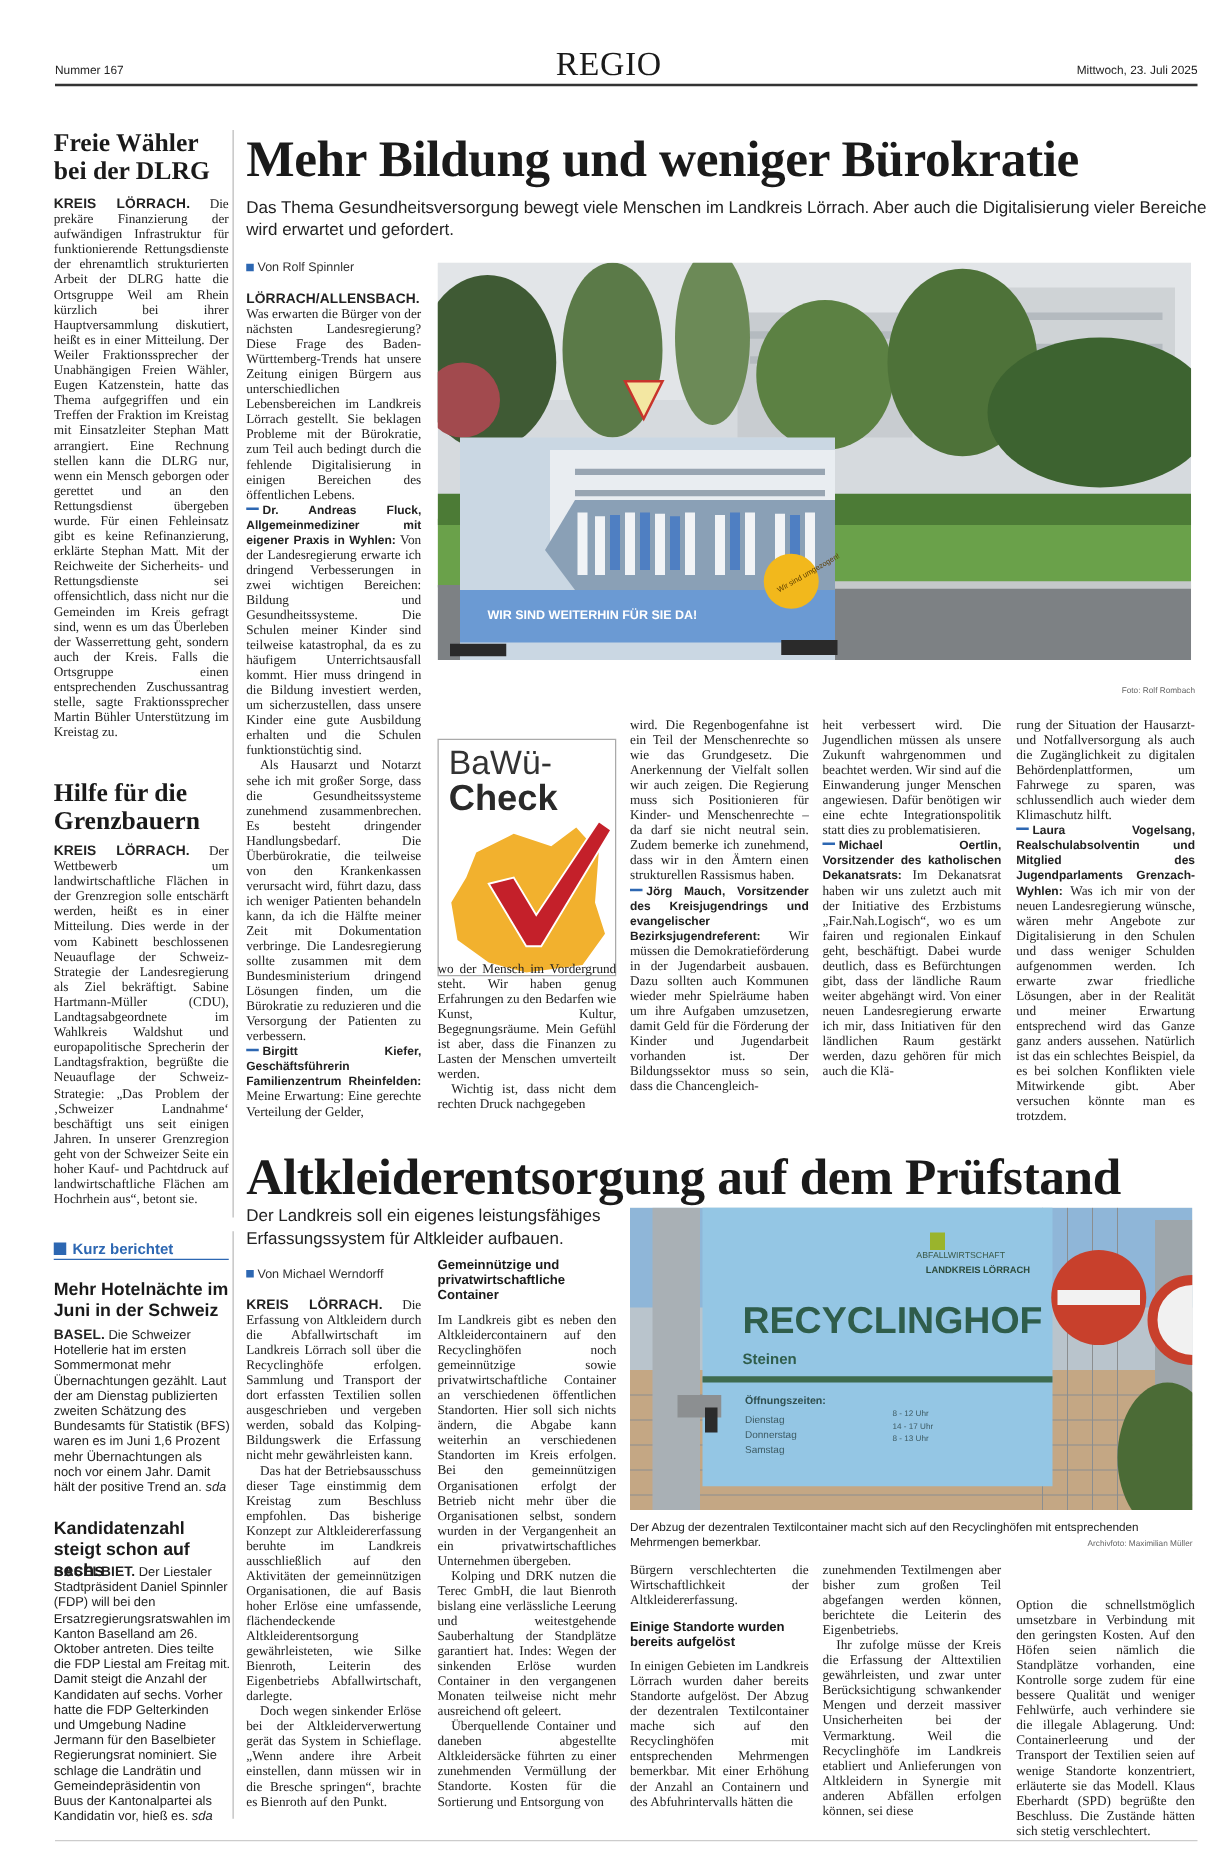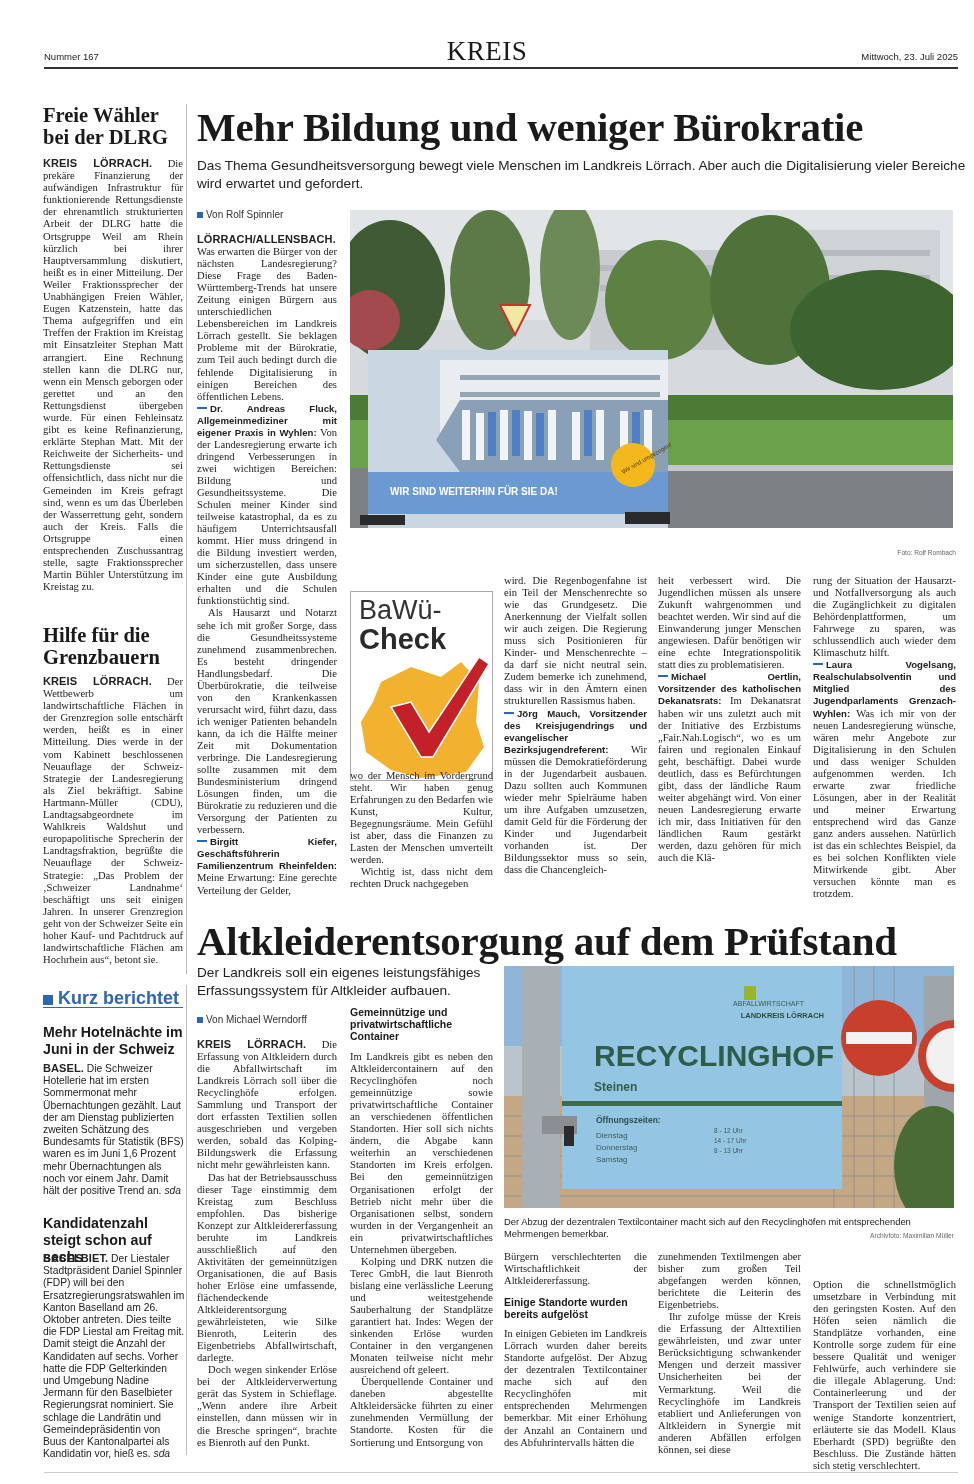--- a/index.html
+++ b/index.html
@@ -15,21 +15,21 @@
   .hdr-title { top: 36px; left: 0; width: 974px; text-align: center; font-family: "Liberation Serif", serif; font-size: 27px; letter-spacing: 0.5px; color: #1a1a1a; }
   .hdr-rule { top: 67px; left: 44px; width: 914px; height: 1.5px; background: #333; }
 
   
   .side-divider { left: 186px; width: 1px; background: #bbb; }
   .side-h { left: 43px; width: 140px; font-family: "Liberation Serif", serif; font-weight: bold; font-size: 20.5px; line-height: 22px; color: #1a1a1a; }
   .side-text { left: 43px; width: 140px; font-family: "Liberation Serif", serif; font-size: 10.6px; line-height: 12.1px; text-align: justify; hyphens: manual; color: #222; }
   .dateline { font-family: "Liberation Sans", sans-serif; font-weight: bold; font-size: 11px; letter-spacing: 0.1px; }
   .kurz-box { left: 43px; top: 988px; width: 140px; height: 20px; border-bottom: 1.5px solid #2d67b2; }
   .kurz-sq { display: inline-block; width: 10px; height: 10px; background: #2d67b2; margin-right: 5px; vertical-align: -1px; }
-  .kurz-label { font-family: "Liberation Sans", sans-serif; font-weight: bold; font-size: 18px; color: #2d67b2; }
+  .kurz-label { font-family: "Liberation Sans", sans-serif; font-weight: bold; font-size: 12px; color: #2d67b2; }
   .kurz-h { left: 43px; width: 145px; font-family: "Liberation Sans", sans-serif; font-weight: bold; font-size: 14.2px; line-height: 17px; color: #1a1a1a; }
   .kurz-text { left: 43px; width: 143px; font-family: "Liberation Sans", sans-serif; font-size: 10.3px; line-height: 12.2px; color: #222; }
 
   
   .main-h { left: 197px; top: 104px; width: 770px; font-family: "Liberation Serif", serif; font-weight: bold; font-size: 41px; line-height: 46px; letter-spacing: -0.3px; color: #1a1a1a; }
   .main-teaser { left: 197px; top: 157px; width: 770px; font-family: "Liberation Sans", sans-serif; font-size: 13.6px; line-height: 18px; color: #222; }
   .byline { font-family: "Liberation Sans", sans-serif; font-size: 10px; color: #333; }
   .byline .sq { display: inline-block; width: 6px; height: 6px; background: #2d67b2; margin-right: 3px; vertical-align: 0; }
   .col { font-family: "Liberation Serif", serif; font-size: 10.6px; line-height: 12.05px; text-align: justify; color: #222; }
   .col p { text-indent: 0; }
@@ -41,21 +41,21 @@
   .caption { font-family: "Liberation Sans", sans-serif; font-size: 9.4px; line-height: 11.6px; color: #222; }
   .credit { font-family: "Liberation Sans", sans-serif; font-size: 6.6px; color: #666; position: absolute; right: 0; bottom: 0; }
 
   .sub-h { font-family: "Liberation Sans", sans-serif; font-weight: bold; font-size: 10.5px; line-height: 12px; color: #1a1a1a; }
   .bottom-rule { left: 44px; top: 1472px; width: 914px; height: 1px; background: #ccc; }
 </style>
 </head>
 <body>
 
 <div class="abs hdr-left">Nummer 167</div>
-<div class="abs hdr-title">KREIS</div>
+<div class="abs hdr-title">REGIO</div>
 <div class="abs hdr-right">Mittwoch, 23. Juli 2025</div>
 <div class="abs hdr-rule"></div>
 
 <div class="abs side-divider" style="top:104px;height:870px;"></div>
 <div class="abs side-divider" style="top:985px;height:470px;"></div>
 
 <div class="abs side-h" style="top:104px;">Freie Wähler bei der DLRG</div>
 <div class="abs side-text" style="top:157px;">
   <span class="dateline">KREIS LÖRRACH.</span>
   <span>Die prekäre Finanzierung der aufwändigen Infrastruktur für funktionierende Rettungsdienste der ehrenamtlich strukturierten Arbeit der DLRG hatte die Ortsgruppe Weil am Rhein kürzlich bei ihrer Hauptversammlung diskutiert, heißt es in einer Mitteilung. Der Weiler Fraktionssprecher der Unabhängigen Freien Wähler, Eugen Katzenstein, hatte das Thema aufgegriffen und ein Treffen der Fraktion im Kreistag mit Einsatzleiter Stephan Matt arrangiert. Eine Rechnung stellen kann die DLRG nur, wenn ein Mensch geborgen oder gerettet und an den Rettungsdienst übergeben wurde. Für einen Fehleinsatz gibt es keine Refinanzierung, erklärte Stephan Matt. Mit der Reichweite der Sicherheits- und Rettungsdienste sei offensichtlich, dass nicht nur die Gemeinden im Kreis gefragt sind, wenn es um das Überleben der Wasserrettung geht, sondern auch der Kreis. Falls die Ortsgruppe einen entsprechenden Zuschussantrag stelle, sagte Fraktionssprecher Martin Bühler Unterstützung im Kreistag zu.</span>

